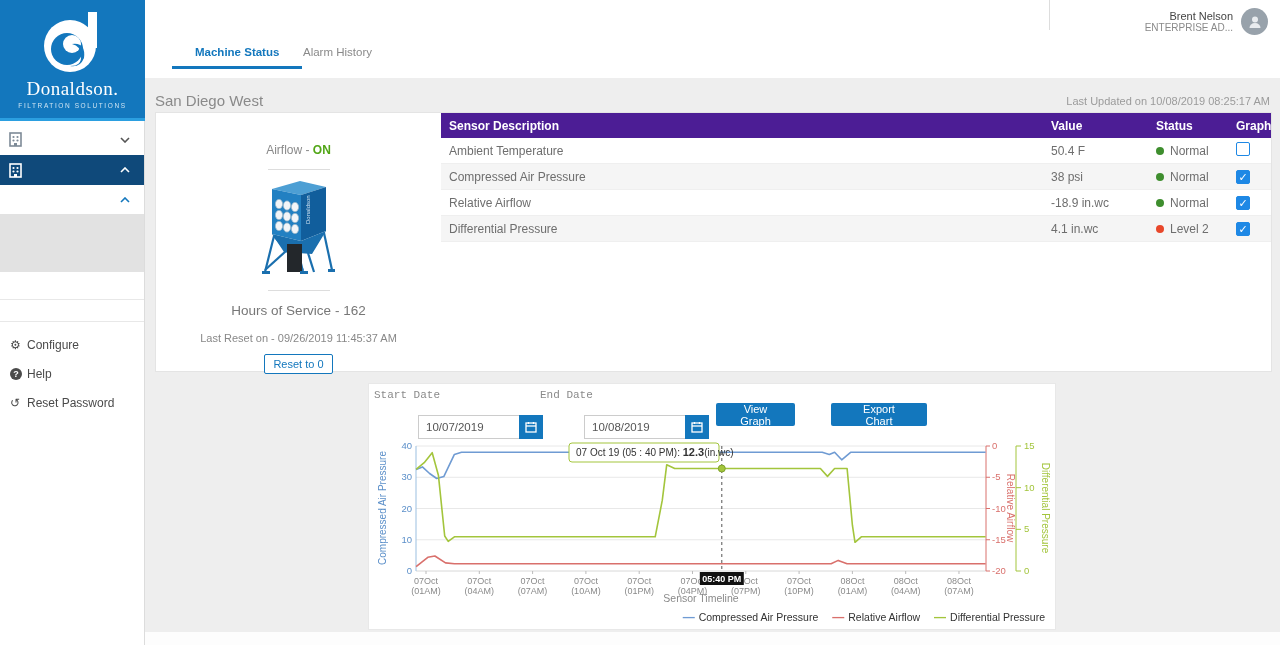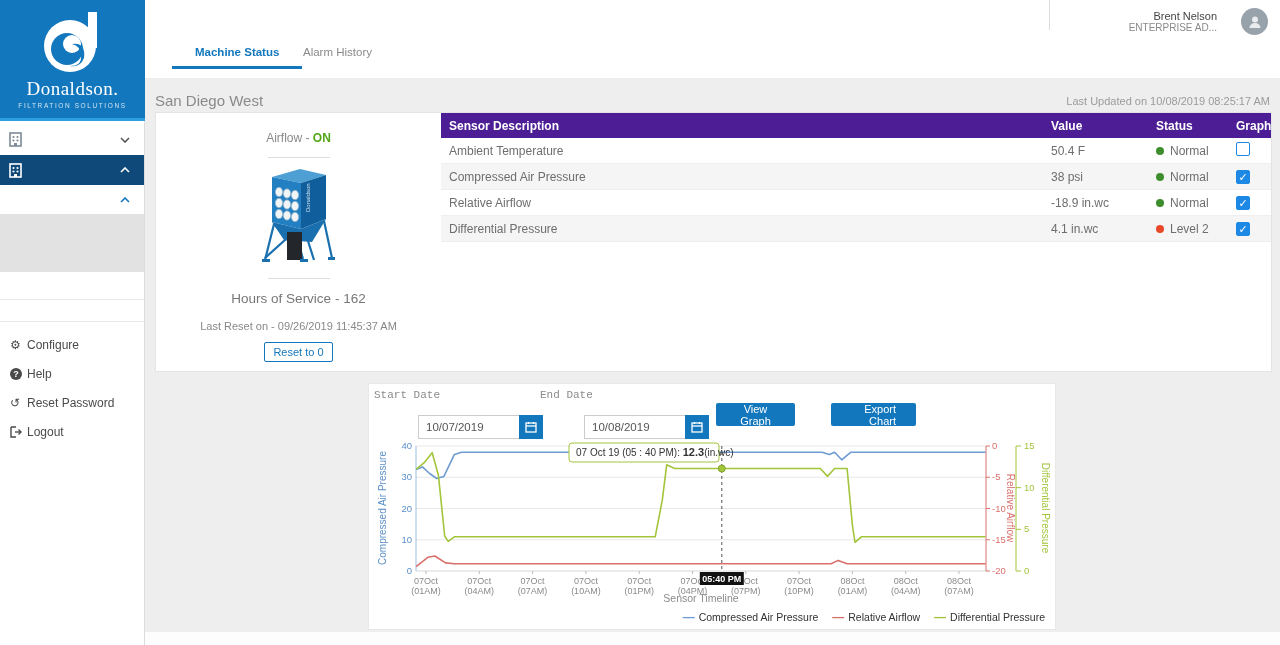--- a/index.html
+++ b/index.html
@@ -20,41 +20,41 @@
   #nav-gray  { position:absolute; left:0; top:214px; width:144px; height:58px; background:#e2e2e2; cursor:pointer; }
   .empty-row { position:absolute; left:0; width:144px; background:#fff; border-bottom:1px solid #e8e8e8; }
   #empty-row-1 { top:272px; height:28px; }
   #empty-row-2 { top:300px; height:22px; }
   .menu-item { position:absolute; left:0; width:144px; height:28px; display:flex; align-items:center; padding-left:10px; cursor:pointer; color:#4a4a4a; font-size:12px; }
   .menu-item .mi-icon { width:17px; color:#4a4a4a; font-size:12px; display:inline-flex; align-items:center; }
   .helpq { display:inline-block; width:12px; height:12px; border-radius:50%; background:#4a4a4a; color:#fff; font-size:9px; font-weight:bold; text-align:center; line-height:12px; }
 
   
   #topbar { position:absolute; left:145px; top:0; width:1135px; height:46px; background:#fff; border-bottom:1px solid #ececec; }
-  #user-block { position:absolute; right:12px; top:8px; display:flex; align-items:center;gap:16px; }
+  #user-block { position:absolute; right:12px; top:8px; display:flex; align-items:center; }
   #user-text { text-align:right; margin-right:8px; }
   #user-name { font-size:11px; color:#444; }
   #user-role { font-size:10px; color:#8a8a8a; }
   #user-divider { width:1px; height:30px; background:#ddd; margin-right:90px; position:absolute; right:140px; top:0; }
   #avatar { width:27px; height:27px; border-radius:50%; background:#98a2ab; display:flex; align-items:center; justify-content:center; cursor:pointer; }
 
   
   #tabs { position:absolute; left:145px; top:37px; width:1135px; height:32px; background:#fff; }
   .tab { position:absolute; top:0; height:32px; line-height:30px; padding:0 23px; font-size:11.5px; cursor:pointer; }
   #tab-machine-status { left:27px; color:#1377bd; font-weight:bold; border-bottom:3px solid #1377bd; }
   #tab-alarm-history { left:135px; color:#8a8a8a; }
 
   
   #main-bg { position:absolute; left:145px; top:78px; width:1135px; height:554px; background:#eeeeee; }
   #page-title { position:absolute; left:155px; top:92px; font-size:15px; color:#8a8a8a; }
   #last-updated { position:absolute; right:10px; top:95px; font-size:11px; color:#9b9b9b; }
 
   
   #status-card { position:absolute; left:155px; top:112px; width:1117px; height:260px; background:#fff; border:1px solid #e4e4e4; }
-  #machine-panel { position:absolute; left:0; top:4px; width:285px; height:192px; text-align:center; }
+  #machine-panel { position:absolute; left:0; top:16px; width:285px; height:192px; text-align:center; }
   #airflow-line { margin-top:14px; font-size:12px; color:#8a8a8a; }
   #airflow-state { color:#52a617; font-weight:bold; }
   .mp-divider { width:62px; height:1px; background:#ddd; margin:0 auto; }
   #mp-div1 { margin-top:12px; }
   #mp-div2 { margin-top:8px; }
   #machine-img { margin-top:6px; }
   #hours-line { margin-top:12px; font-size:13.5px; color:#777; }
   #last-reset-line { margin-top:14px; font-size:11px; color:#888; }
   #reset-btn { margin-top:10px; display:inline-block; background:#fff; border:1px solid #1377bd; color:#1377bd; font-size:11px; padding:3px 8px; border-radius:2px; cursor:pointer; }
 
@@ -72,21 +72,21 @@
   
   #chart-card { position:absolute; left:368px; top:383px; width:688px; height:247px; background:#fff; border:1px solid #e8e8e8; }
   .date-label { font-size:11px; color:#8a8a8a; margin-bottom:14px;font-family:Liberation Mono, monospace; }
   .date-group { position:absolute; top:5px; }
   #start-group { left:5px; } #end-group { left:171px; }
   .date-input-wrap { display:flex;padding-left:44px; }
   .date-input { width:101px; height:24px; border:1px solid #ccc; border-right:none; font-size:11.5px; color:#555; padding-left:7px; font-family:"Liberation Sans",sans-serif; }
   .cal-btn { width:24px; height:24px; background:#1377bd; border:none; display:flex; align-items:center; justify-content:center; cursor:pointer; }
   .action-btn { position:absolute; top:19px; height:23px; background:#1377bd; color:#fff; border:none; font-size:11px; font-family:"Liberation Sans",sans-serif; border-radius:2px; cursor:pointer; padding:0 20px; }
   #view-graph-btn { left:347px; width:79px; }
-  #export-chart-btn { left:462px; width:85px;text-align:right; }
+  #export-chart-btn { left:462px; width:96px; }
   #chart-svg { position:absolute; left:4px; top:57px; }
   #chart-legend { position:absolute; right:10px; top:226px; display:flex; font-size:10.5px; color:#333; }
   .lg-item { margin-left:14px; display:flex; align-items:center; }
   .lg-dash { font-weight:bold; margin-right:4px; font-size:12px; }
 
   #bottom-strip { position:absolute; left:145px; top:632px; width:1135px; height:13px; background:#fdfdfd; }
   svg text { font-family:"Liberation Sans", sans-serif; }
 </style>
 </head>
 <body>
@@ -154,30 +154,20 @@
     </div>
     <div class="menu-item" style="top:360px;">
       <span class="mi-icon">
           <span class="helpq">?</span>
         </span>
       <span>Help</span>
     </div>
     <div class="menu-item" style="top:389px;">
       <span class="mi-icon">↺</span>
       <span>Reset Password</span>
-    </div>
-    <div class="menu-item" style="top:418px;">
-      <span class="mi-icon">
-        <svg width="13" height="12" viewBox="0 0 13 12">
-            <path d="M1,1 h5 M1,1 v10 h5 M1,11" stroke="#4a4a4a" stroke-width="1.4" fill="none"></path>
-            <line x1="5" y1="6" x2="11" y2="6" stroke="#4a4a4a" stroke-width="1.4"></line>
-            <polyline points="8.5,3.5 11,6 8.5,8.5" fill="none" stroke="#4a4a4a" stroke-width="1.4"></polyline>
-          </svg>
-      </span>
-      <span>Logout</span>
     </div>
   </div>
 
   <div id="topbar">
     <div id="user-divider"></div>
     <div id="user-block">
       <div id="user-text">
         <div id="user-name">Brent Nelson</div>
         <div id="user-role">ENTERPRISE AD...</div>
       </div>

